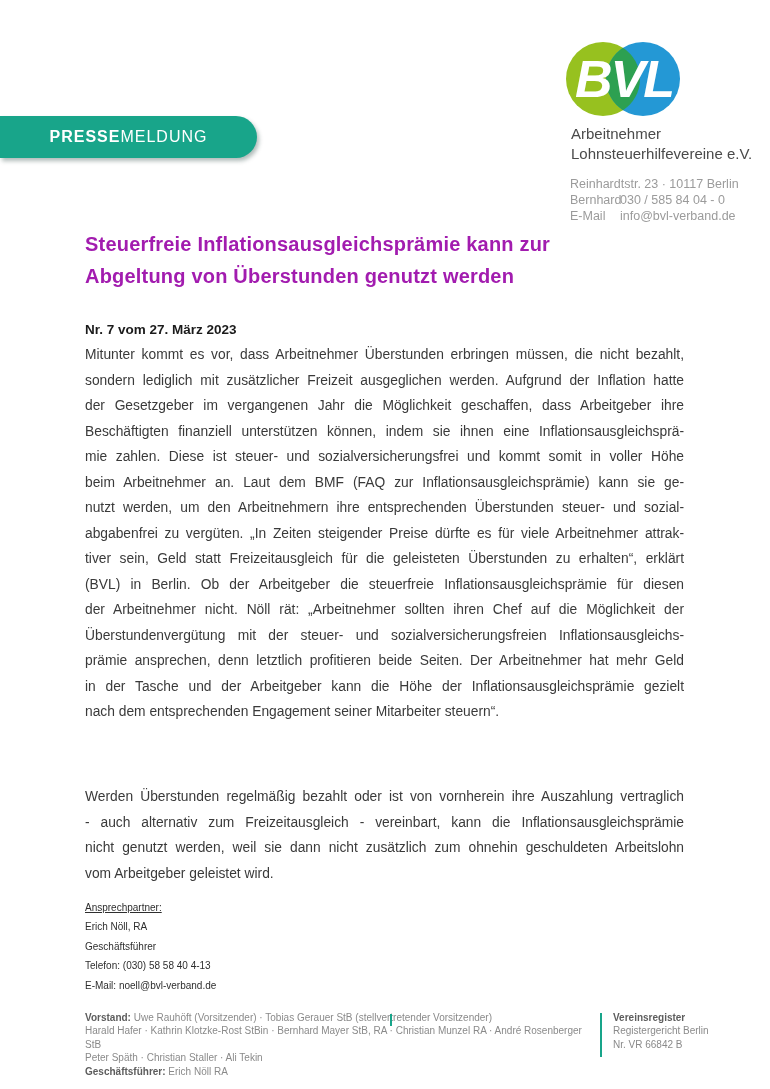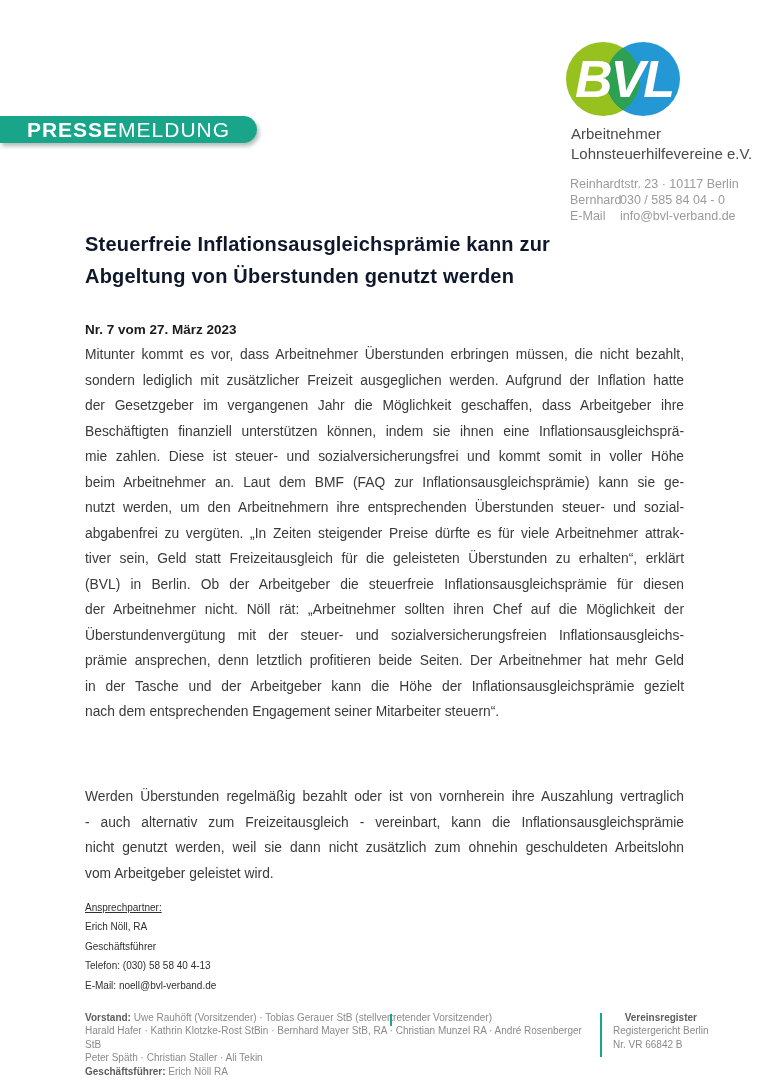--- a/index.html
+++ b/index.html
@@ -5,24 +5,24 @@
   html,body { margin:0; padding:0; }
   body {
     width:770px; height:1089px; background:#ffffff; position:relative;
     font-family:"Liberation Sans", sans-serif;
     -webkit-font-smoothing:antialiased;
   }
   .page { position:absolute; inset:0; background:#fff; overflow:hidden; }
 
   
   .banner {
-    position:absolute; left:0; top:116px; width:257px; height:27px;
+    position:absolute; left:0; top:116px; width:257px; height:42px;
     background:#18a58a; border-radius:0 21px 21px 0;
     display:flex; align-items:center; justify-content:center;
-    color:#ffffff; font-size:21px; letter-spacing:1px;
+    color:#ffffff; font-size:16px; letter-spacing:1px;
     box-shadow:2px 3px 4px rgba(30,60,55,0.35);
   }
   .banner .b-bold { font-weight:700; }
   .banner .b-reg  { font-weight:400; }
 
   
   .logo { position:absolute; left:566px; top:42px; width:114px; height:74px; }
   .logo text {
     font-family:"Liberation Sans", sans-serif; font-weight:bold; font-style:italic;
     font-size:52px; fill:#ffffff; letter-spacing:-2px;
@@ -33,21 +33,21 @@
   }
   .addr {
     position:absolute; left:570px; top:177px;
     font-size:12.5px; line-height:15.8px; color:#9b9b9b;
   }
   .addr-label { display:inline-block; width:50px; }
 
   
   .title {
     position:absolute; left:85px; top:228px; width:605px; margin:0;
-    font-size:20px; font-weight:bold; line-height:32px; color:#0f172a;
+    font-size:20px; font-weight:bold; line-height:32px; color:#a21caf;
     letter-spacing:0.2px; white-space:nowrap;
   }
   .date {
     position:absolute; left:85px; top:322px;
     font-size:13.5px; font-weight:bold; color:#1b1b1b;
   }
   .para {
     position:absolute; left:85px; width:599px;
     font-size:13.8px; line-height:25.5px; color:#3a3a3a;
   }
@@ -61,21 +61,21 @@
     position:absolute; left:85px; top:898px;
     font-size:10px; line-height:19.4px; color:#2e2e2e;
   }
   .contact .underlined { text-decoration:underline; }
 
   
   .footer-left {
     position:absolute; left:85px; top:1011px; width:505px;
     font-size:10px; line-height:13.4px; color:#8a8a8a;
   }
-  .flabel { font-weight:bold; color:#5d5d5d;text-align:center; }
+  .flabel { font-weight:bold; color:#5d5d5d; }
   .footer-sep {
     position:absolute; left:600px; top:1013px; width:2px; height:44px;
     background:#18a58a;
   }
   .footer-right {
     position:absolute; left:613px; top:1011px;
     font-size:10px; line-height:13.4px; color:#8a8a8a;
   }
   .caret {
     position:absolute; left:390px; top:1014px; width:1.5px; height:12px;

